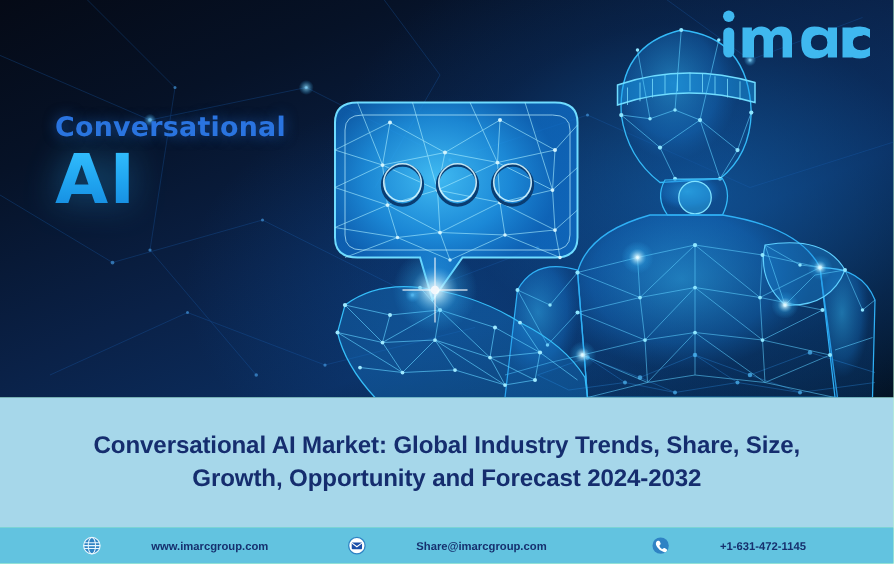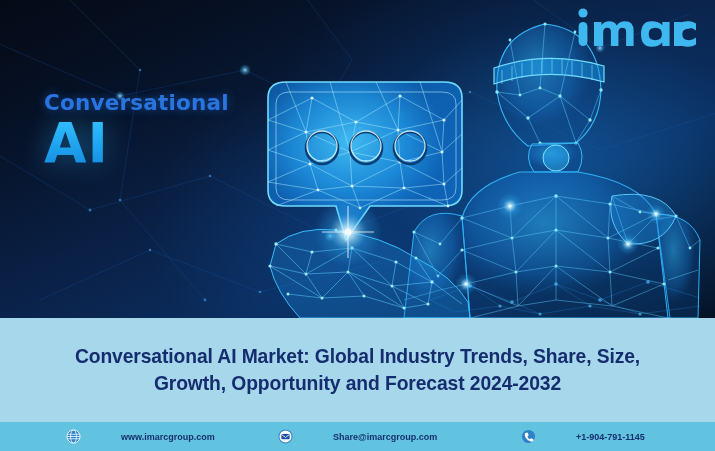--- a/index.html
+++ b/index.html
@@ -420,16 +420,16 @@
         <path d="M3.8 5.9 L8 9 L12.2 5.9" fill="none" stroke="#ffffff" stroke-width=".9"></path>
       </svg>
       <span>Share@imarcgroup.com</span>
     </div>
 
     <div class="contact" id="c-phone">
       <svg class="ico" viewBox="0 0 16 16">
         <circle cx="8" cy="8" r="7" fill="#2f83c4"></circle>
         <path d="M5.6 3.9 q1.3 -.5 1.8 .7 l.6 1.5 q.3 .8 -.5 1.2 q-.7 .4 -.4 1.2 q.5 1.4 1.8 2.2 q.7 .5 1.2 -.2 q.5 -.8 1.3 -.4 l1.4 .7 q1.2 .6 .5 1.7 q-.9 1.4 -2.6 1 Q7 12.5 5 9.2 Q3.3 6.3 4.3 4.8 q.4 -.6 1.3 -.9 Z" fill="#ffffff"></path>
       </svg>
-      <span>+1-904-791-1145</span>
+      <span>+1-631-472-1145</span>
     </div>
   </div>
 </div>
 
 </body></html>

